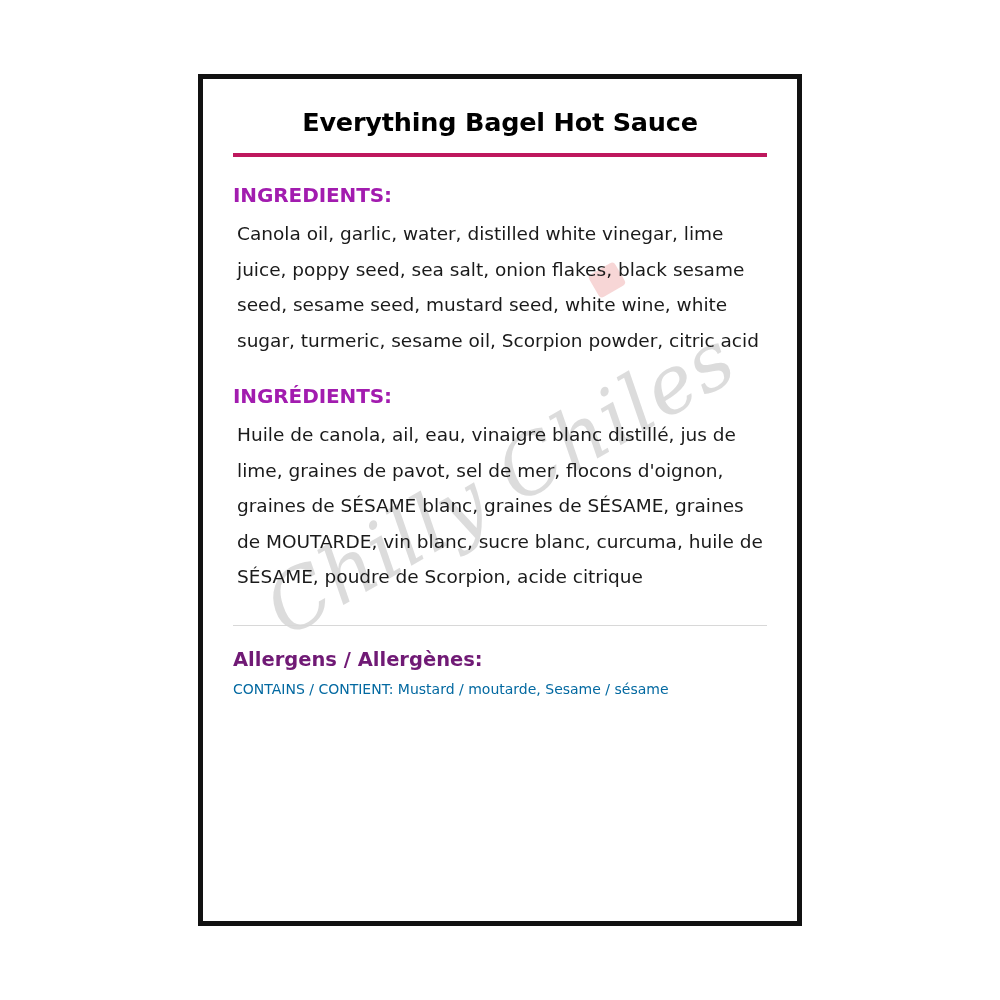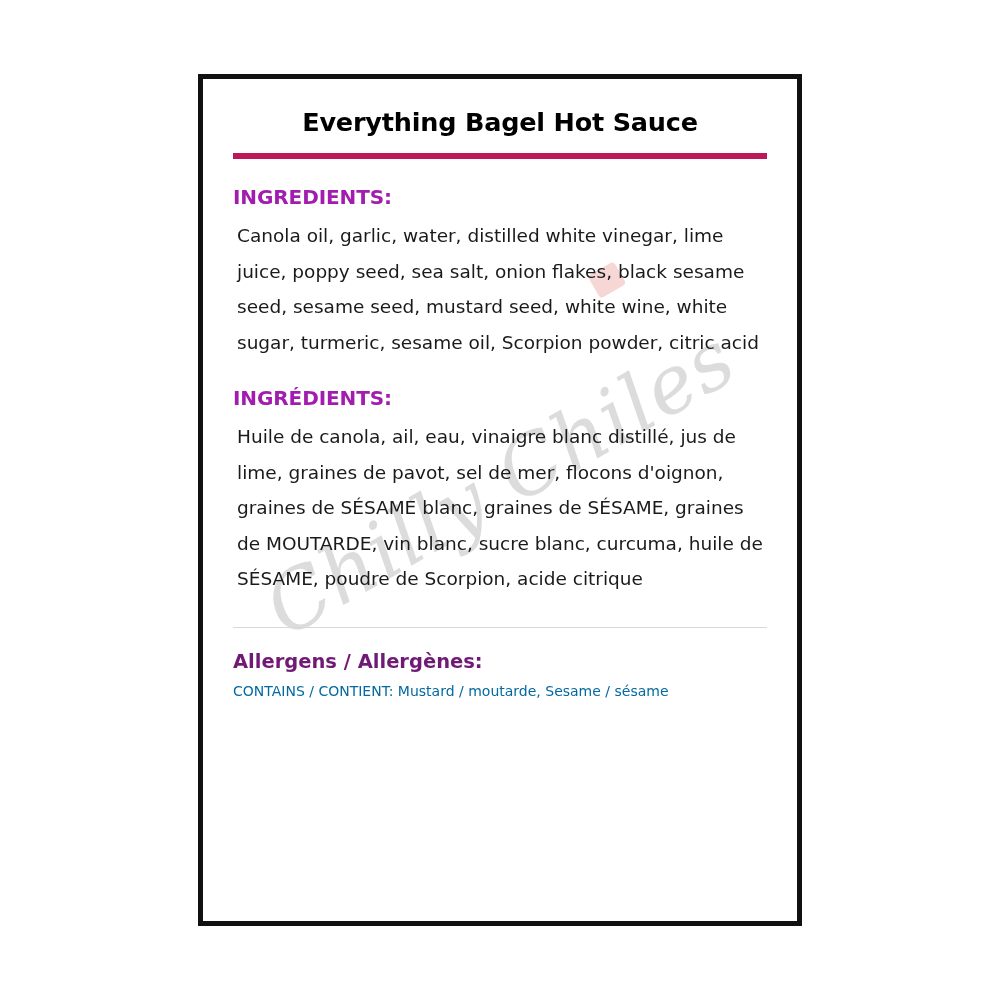--- a/index.html
+++ b/index.html
@@ -63,21 +63,21 @@
 
   .content { position: relative; z-index: 3; }
 
   h1#product-title {
     margin: 0;
     padding: 0 0 16px 0;
     font-size: 25.5px;
     font-weight: bold;
     text-align: center;
     color: #000000;
-    border-bottom: 6px solid #be185d;
+    border-bottom: 4px solid #be185d;
     letter-spacing: -0.2px;
   }
 
   h2.section-heading {
     margin: 26px 0 9px 0;
     font-size: 20px;
     font-weight: bold;
     color: #a21caf;
     letter-spacing: -0.1px;
   }

